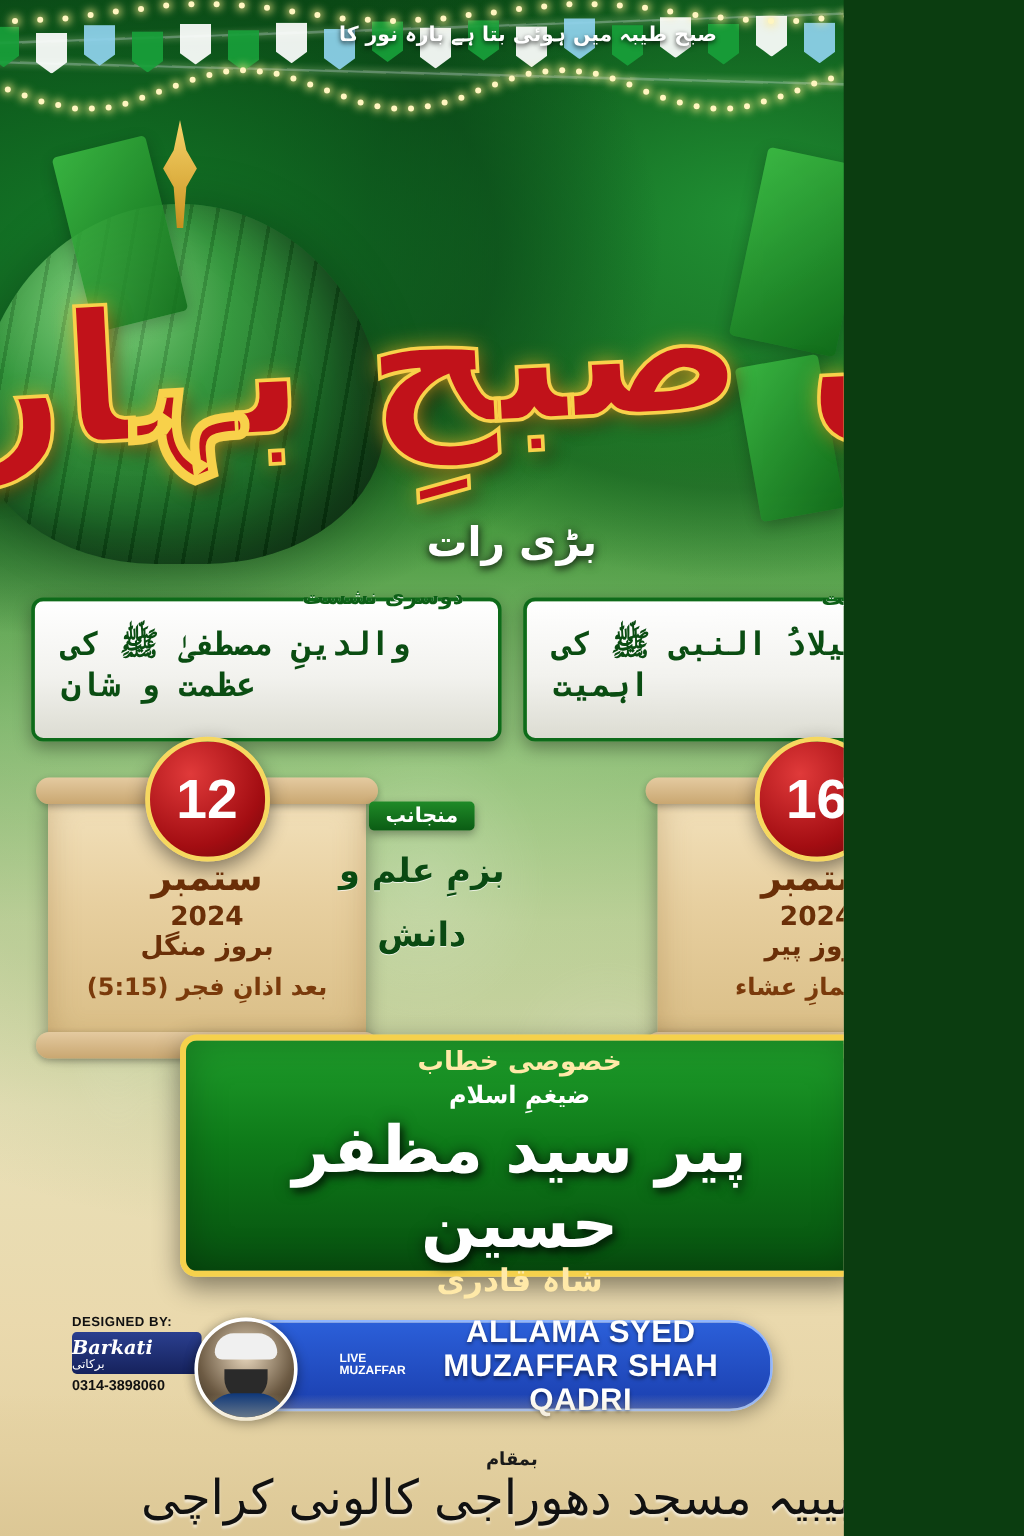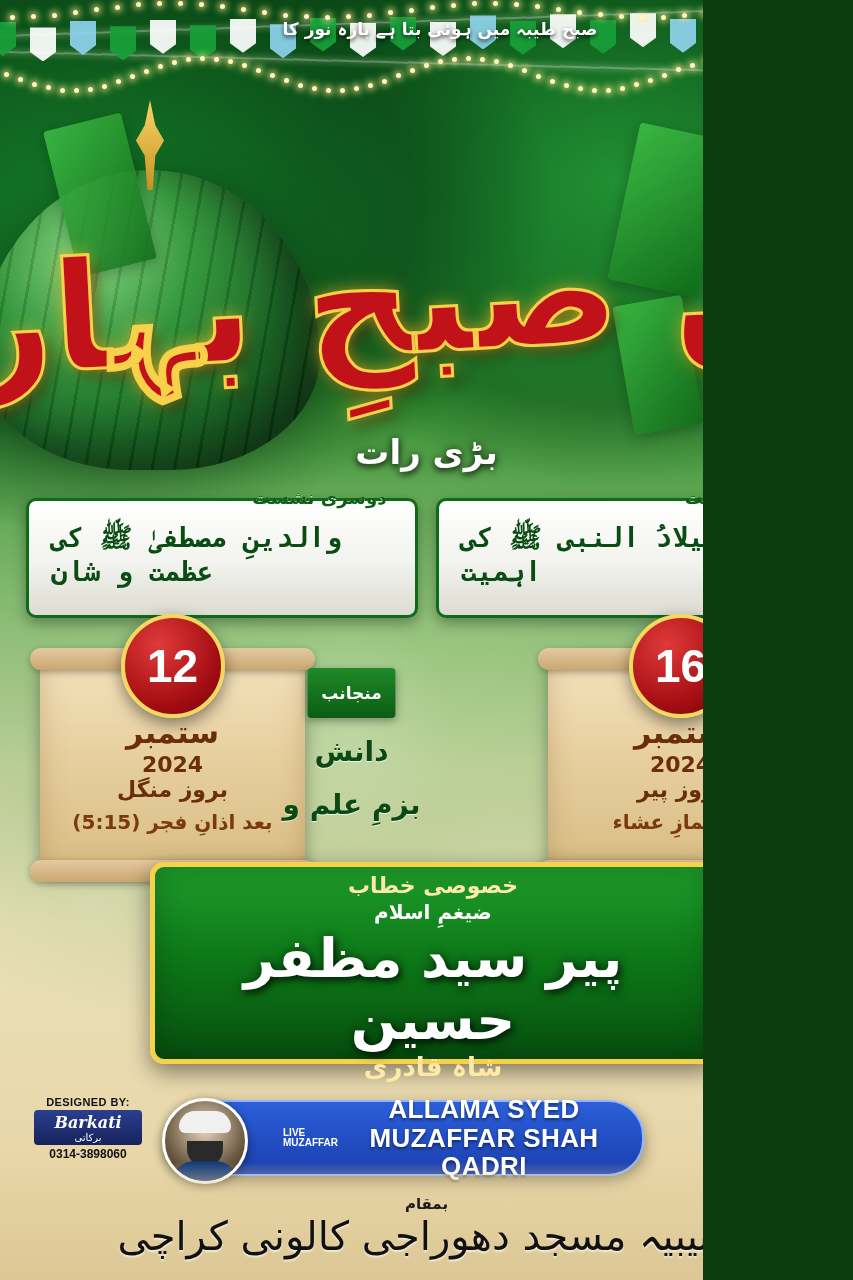--- a/index.html
+++ b/index.html
@@ -175,21 +175,21 @@
   .dtext .dyear{font-size:22px;}
   .dtext .dnote{font-size:20px;margin-top:8px;color:#7a3a0b;}
 
   .centerlabel{
     position:absolute;top:668px;left:50%;transform:translateX(-50%);
     width:215px;text-align:center;direction:rtl;
   }
   .centerlabel .tag{
     display:inline-block;background:linear-gradient(180deg,#1f8a27,#0b5c14);
     color:#fff;font-family:"DejaVu Sans",sans-serif;font-weight:bold;font-size:17px;
-    padding:15px 14px;border-radius:4px;box-shadow:0 3px 8px rgba(0,0,0,.35);
+    padding:2px 14px;border-radius:4px;box-shadow:0 3px 8px rgba(0,0,0,.35);
   }
   .centerlabel .big{
     margin-top:14px;color:#0a4a12;font-family:"DejaVu Sans",sans-serif;
     font-weight:bold;font-size:28px;line-height:1.4;
     text-shadow:0 1px 0 rgba(255,255,255,.7);
   }
 
   
   .speaker{
     position:absolute;top:862px;left:150px;width:556px;height:192px;
@@ -211,21 +211,21 @@
     color:#ffffff;font-family:"DejaVu Sans",sans-serif;font-weight:bold;
     font-size:54px;line-height:1.15;margin-top:4px;
     text-shadow:0 0 12px rgba(0,0,0,.55), 3px 4px 6px rgba(0,0,0,.5);
   }
   .speaker .qadri{
     color:#ffe9a8;font-family:"DejaVu Sans",sans-serif;font-weight:bold;font-size:26px;
   }
 
   
   .designer{
-    position:absolute;left:34px;top:1096px;width:108px;height:76px;text-align:center;
+    position:absolute;left:60px;top:1096px;width:108px;height:76px;text-align:left;
   }
   .designer .dby{
     font-size:11px;font-weight:bold;color:#111;letter-spacing:.4px;
   }
   .designer .brand{
     margin-top:2px;background:linear-gradient(180deg,#2b3f8f,#16225c);
     color:#fff;border-radius:4px;padding:3px 0 2px;
   }
   .designer .brand .b1{font-family:"DejaVu Serif",serif;font-style:italic;font-size:16px;font-weight:bold;}
   .designer .brand .b2{font-family:"DejaVu Sans",sans-serif;font-size:10px;}
@@ -258,21 +258,21 @@
     color:#fff;font-size:10px;font-weight:bold;line-height:1.05;margin-left:5px;text-align:left;
   }
   .speakername{
     flex:1;text-align:center;color:#fff;font-weight:bold;font-size:26px;line-height:1.1;
     letter-spacing:.4px;padding-right:12px;
     text-shadow:0 2px 3px rgba(0,0,0,.45);
   }
 
   
   .venue{
-    position:absolute;left:0;bottom:21px;width:853px;text-align:center;direction:rtl;
+    position:absolute;left:0;bottom:8px;width:853px;text-align:center;direction:rtl;
   }
   .venue .mini{
     color:#1a1a1a;font-family:"DejaVu Sans",sans-serif;font-weight:bold;font-size:15px;
   }
   .venue .main{
     color:#111;font-family:"DejaVu Sans",sans-serif;font-weight:normal;font-size:40px;
     text-shadow:0 2px 2px rgba(255,255,255,.6);
   }
   .sand{
     position:absolute;left:0;bottom:0;width:853px;height:118px;
@@ -462,22 +462,22 @@
         <div class="dmain">ستمبر</div>
         <div class="dyear">2024</div>
         <div class="dyear">بروز منگل</div>
         <div class="dnote">بعد اذانِ فجر (5:15)</div>
       </div>
     </div>
   </div>
 
   <div class="centerlabel">
     <div class="tag">منجانب</div>
+    <div class="big">بزمِ علم و</div>
     <div class="big">دانش</div>
-    <div class="big">بزمِ علم و</div>
   </div>
 
   <div class="speaker">
     <div class="khitab">خصوصی خطاب</div>
     <div class="zeegham">ضیغمِ اسلام</div>
     <div class="name">پیر سید مظفر حسین</div>
     <div class="qadri">شاہ قادری</div>
   </div>
 
   <div class="designer">

